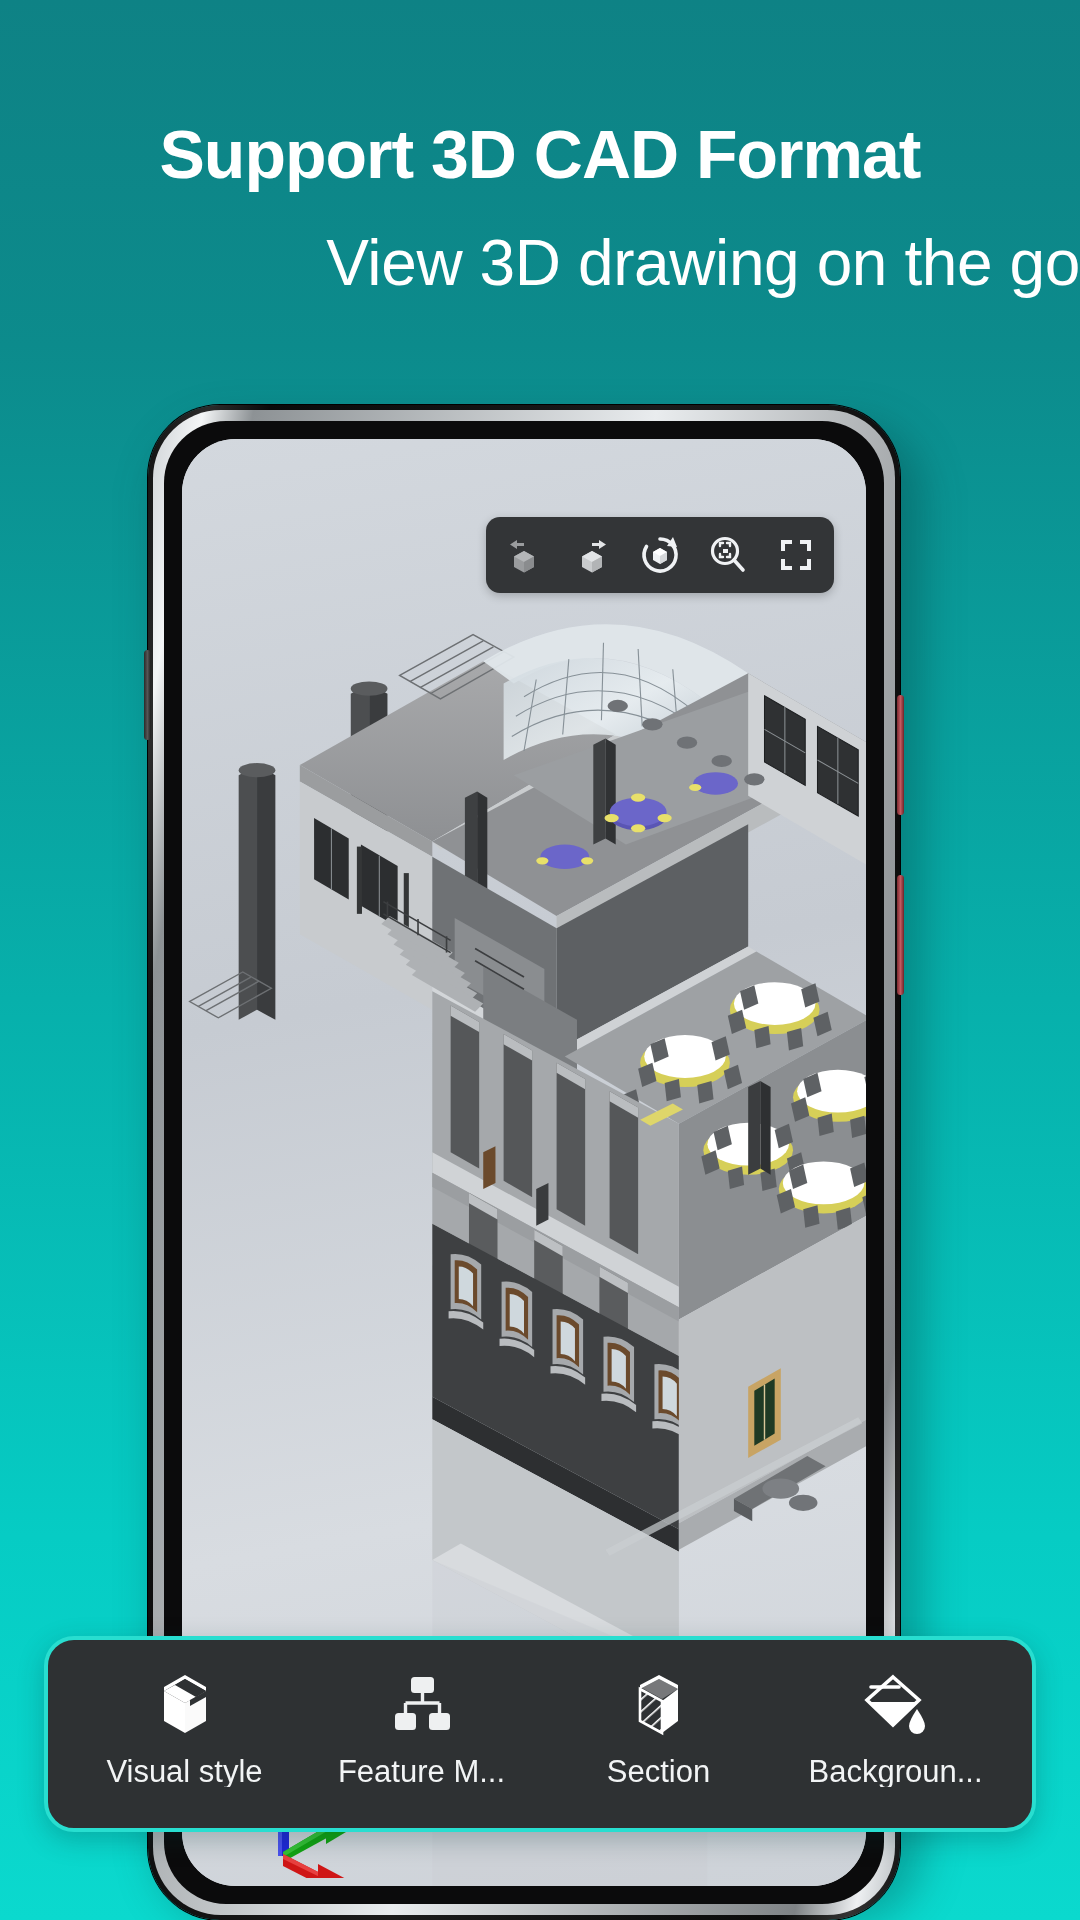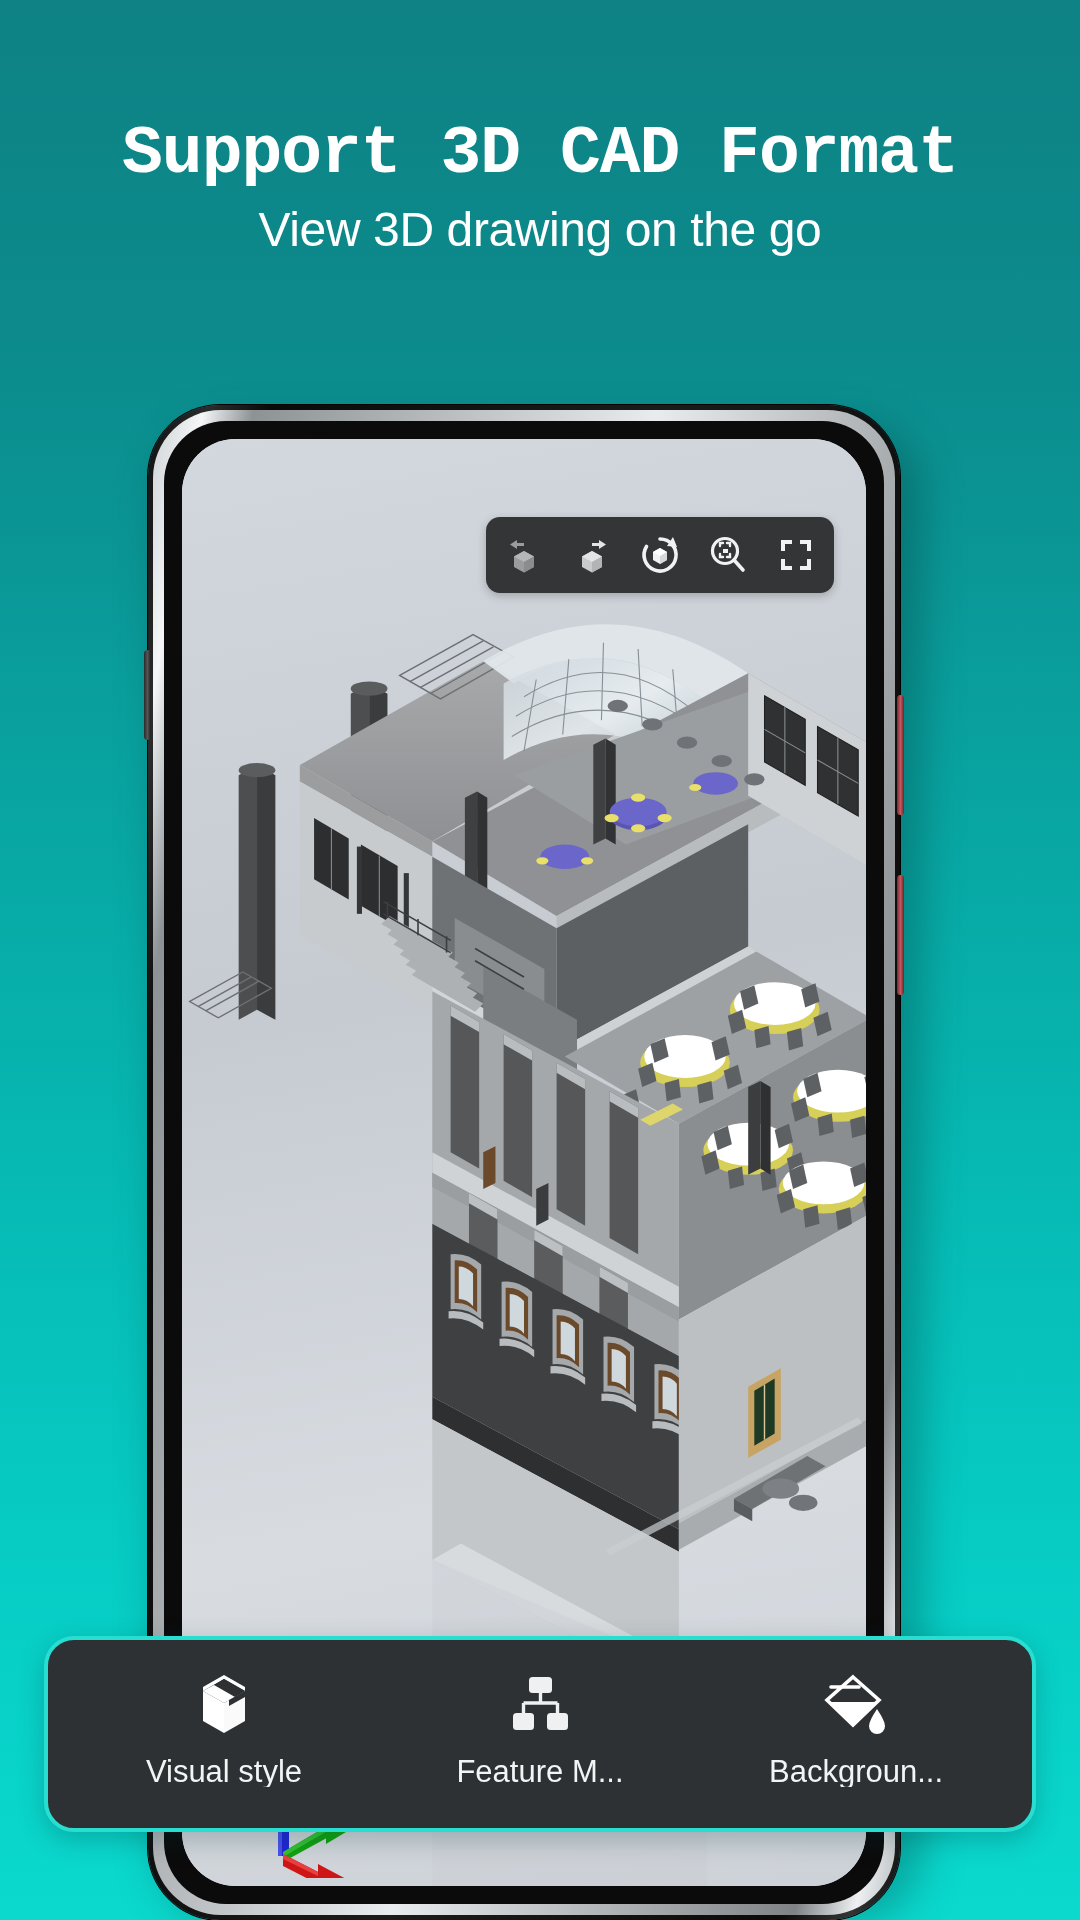--- a/index.html
+++ b/index.html
@@ -7,25 +7,25 @@
   body {
     font-family:"Liberation Sans", sans-serif;
     background:linear-gradient(180deg,#0e8285 0%,#0c8b8c 18%,#07b0ab 52%,#06ccc4 80%,#0bd9ce 100%);
     position:relative;
   }
 
   
   .hero { position:absolute; top:0; left:0; width:1080px; text-align:center; padding-top:118px; }
   .hero-title {
     font-size:68px; font-weight:bold; color:#ffffff; letter-spacing:-1px;
-    line-height:1.06; white-space:nowrap;font-family:Liberation Mono, monospace;
+    line-height:1.06; white-space:nowrap;
   }
   .hero-sub {
-    margin-top:12px; font-size:48px; color:#ffffff; font-weight:400;
-    letter-spacing:-0.4px; white-space:nowrap;
+    margin-top:36px; font-size:64px; color:#ffffff; font-weight:400;
+    letter-spacing:-0.4px; white-space:nowrap;text-align:right;
   }
 
   
   .phone-wrap { position:absolute; left:148px; top:405px; width:784px; height:1530px; }
 
   .phone-shadow {
     position:absolute; left:8px; top:18px; width:768px; height:1500px;
     border-radius:74px; background:rgba(0,40,40,.28); filter:blur(20px);
   }
   .phone-body {
@@ -606,20 +606,36 @@
           <line x1="37.5" y1="26" x2="37.5" y2="36"></line>
           <line x1="20.5" y1="36" x2="54.5" y2="36"></line>
           <line x1="20.5" y1="36" x2="20.5" y2="46"></line>
           <line x1="54.5" y1="36" x2="54.5" y2="46"></line>
         </g>
       </svg>
     </span>
     <span class="bb-label">Feature M...</span>
   </div>
 
+  <div class="bb-item">
+    <span class="bb-icon">
+      <svg width="74" height="74" viewBox="0 0 74 74">
+        <defs>
+          <pattern id="hatch" width="9" height="9" patternTransform="rotate(48)" patternUnits="userSpaceOnUse">
+            <line x1="0" y1="0" x2="0" y2="9" stroke="#ffffff" stroke-width="3.2"></line>
+          </pattern>
+        </defs>
+        <polygon points="37,8 56,18 56,22 37,12 18,22 18,18" fill="#ffffff"></polygon>
+        <polygon points="18,22 40,34 40,66 18,54" fill="url(#hatch)" stroke="#ffffff" stroke-width="2.6"></polygon>
+        <polygon points="40,34 56,22 56,54 40,66" fill="#ffffff"></polygon>
+        <polygon points="37,12 56,22 40,32 20,21" fill="#ffffff" opacity="0.35"></polygon>
+      </svg>
+    </span>
+    <span class="bb-label">Section</span>
+  </div>
 
 
   <div class="bb-item">
     <span class="bb-icon">
       <svg width="74" height="74" viewBox="0 0 74 74">
         <polygon points="34,10 60,33 34,58 8,33" fill="none" stroke="#ffffff" stroke-width="3.6"></polygon>
         <path d="M10,35 L34,58 L58,35 Z" fill="#ffffff"></path>
         <line x1="12" y1="20" x2="40" y2="20" stroke="#ffffff" stroke-width="3.6" stroke-linecap="round"></line>
         <path d="M58,42 q8,12 8,17 a8,8 0 0 1 -16,0 q0,-5 8,-17 z" fill="#ffffff"></path>
       </svg>

